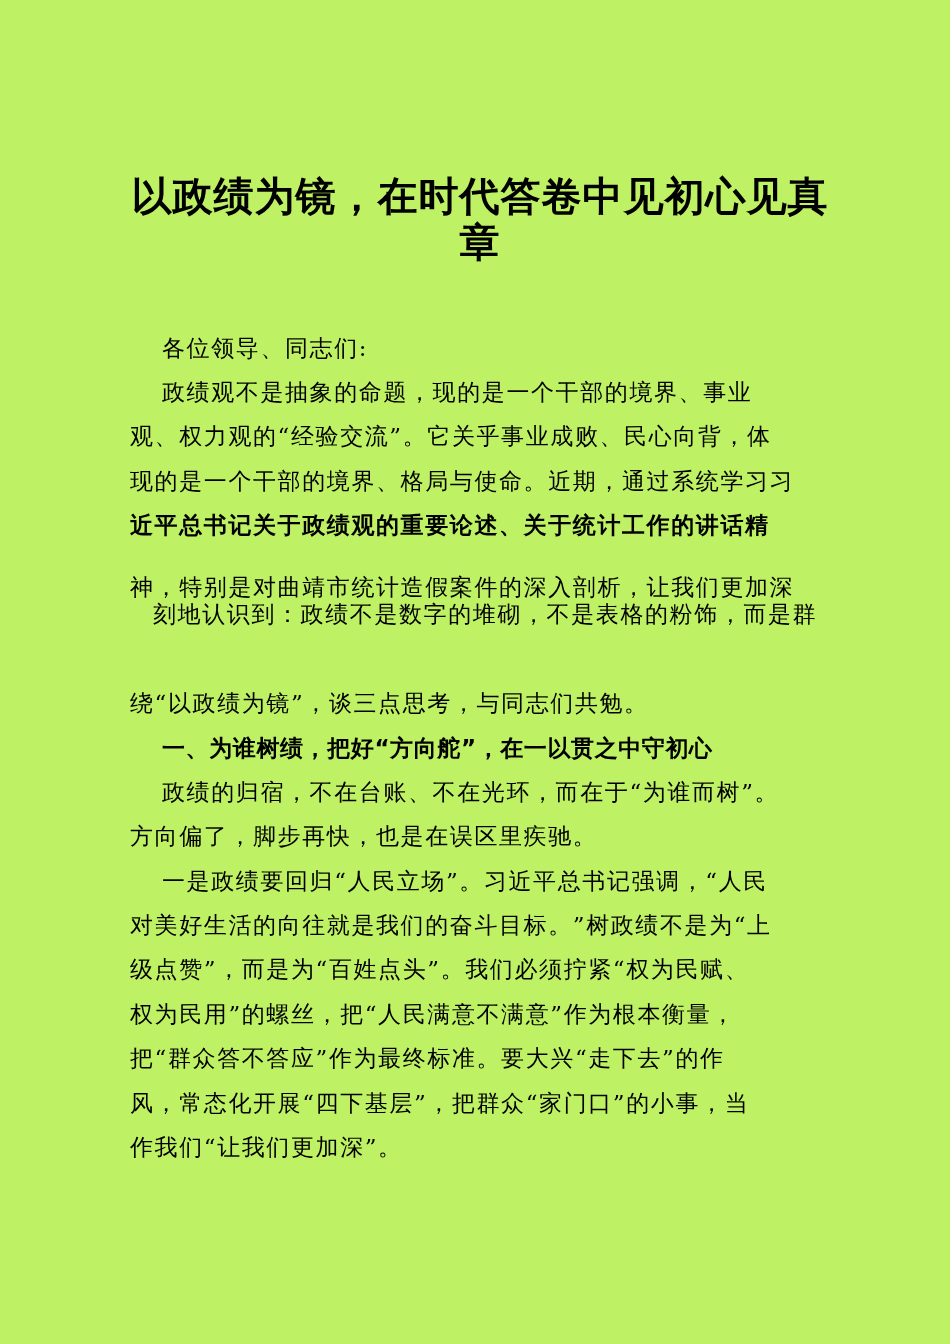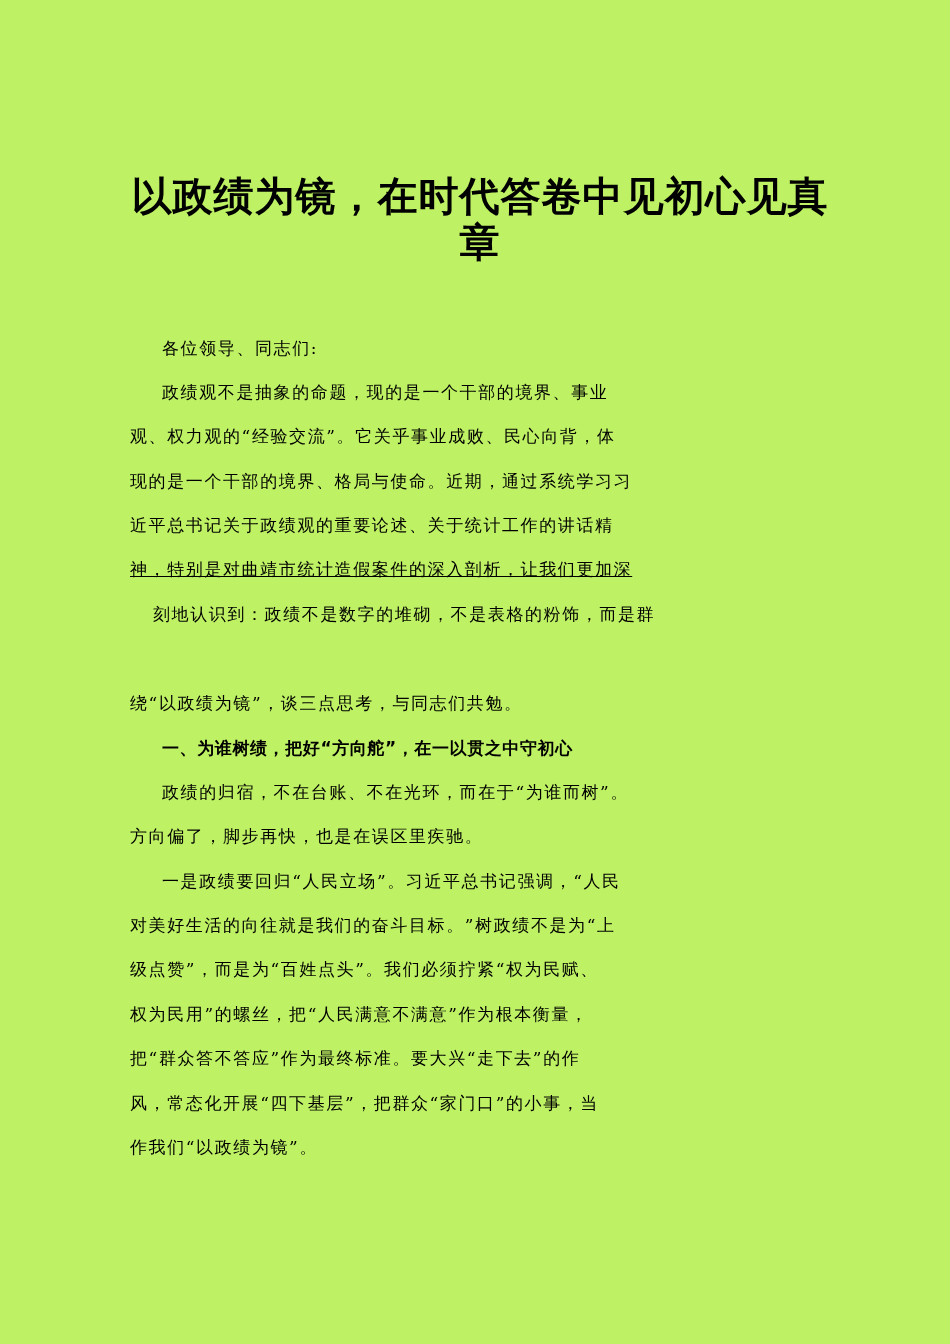--- a/index.html
+++ b/index.html
@@ -8,21 +8,21 @@
     .title {
       position: absolute; left: 120px; width: 720px; text-align: center;
       font-family: "DejaVu Sans", "Liberation Sans", sans-serif;
       font-weight: bold; font-size: 40px; line-height: 48px; letter-spacing: 1px;
     }
     .title .t1 { position: absolute; left: 0; top: 172px; width: 720px; white-space: nowrap; }
     .title .t2 { position: absolute; left: 0; top: 218px; width: 720px; }
     .line {
       position: absolute; left: 130px; white-space: nowrap;
       font-family: "DejaVu Serif", "Liberation Serif", serif;
-      font-size: 17px; line-height: 30px; letter-spacing: 1.6px;
+      font-size: 23px; line-height: 30px; letter-spacing: 1.6px;
     }
     .line.indent { left: 162px; }
     .line.heading {
       font-family: "DejaVu Sans", "Liberation Sans", sans-serif;
       font-weight: bold; letter-spacing: 0.6px;
     }
   </style>
 </head>
 <body>
 
@@ -31,31 +31,31 @@
   <div class="title">
     <div class="t1">以政绩为镜，在时代答卷中见初心见真</div>
     <div class="t2">章</div>
   </div>
 
   <div class="line indent" style="top:333px;">各位领导、同志们:</div>
 
   <div class="line indent" style="top:377px;">政绩观不是抽象的命题，现的是一个干部的境界、事业</div>
   <div class="line" style="top:421px;">观、权力观的“经验交流”。它关乎事业成败、民心向背，体</div>
   <div class="line" style="top:466px;">现的是一个干部的境界、格局与使命。近期，通过系统学习习</div>
-  <div class="line" style="top:510px;">近平总书记关于政绩观的重要论述、关于统计工作的讲话精</div>
-  <div class="line" style="top:554px;text-decoration:underline;">神，特别是对曲靖市统计造假案件的深入剖析，让我们更加深</div>
+  <div class="line" style="top:510px;font-weight:bold;">近平总书记关于政绩观的重要论述、关于统计工作的讲话精</div>
+  <div class="line" style="top:572px;">神，特别是对曲靖市统计造假案件的深入剖析，让我们更加深</div>
   <div class="line" style="top:599px;margin-left:23px;">刻地认识到：政绩不是数字的堆砌，不是表格的粉饰，而是群</div>
   <div class="line" style="top:688px;">绕“以政绩为镜”，谈三点思考，与同志们共勉。</div>
 
   <div class="line indent heading" style="top:733px;">一、为谁树绩，把好“方向舵”，在一以贯之中守初心</div>
 
   <div class="line indent" style="top:777px;">政绩的归宿，不在台账、不在光环，而在于“为谁而树”。</div>
   <div class="line" style="top:821px;">方向偏了，脚步再快，也是在误区里疾驰。</div>
 
   <div class="line indent" style="top:866px;">一是政绩要回归“人民立场”。习近平总书记强调，“人民</div>
   <div class="line" style="top:954px;">级点赞”，而是为“百姓点头”。我们必须拧紧“权为民赋、</div>
   <div class="line" style="top:910px;">对美好生活的向往就是我们的奋斗目标。”树政绩不是为“上</div>
   <div class="line" style="top:999px;">权为民用”的螺丝，把“人民满意不满意”作为根本衡量，</div>
   <div class="line" style="top:1043px;">把“群众答不答应”作为最终标准。要大兴“走下去”的作</div>
   <div class="line" style="top:1088px;">风，常态化开展“四下基层”，把群众“家门口”的小事，当</div>
-  <div class="line" style="top:1132px;">作我们“以政绩为镜”。</div>
+  <div class="line" style="top:1132px;">作我们“让我们更加深”。</div>
 
 </div>
 
 </body></html>

